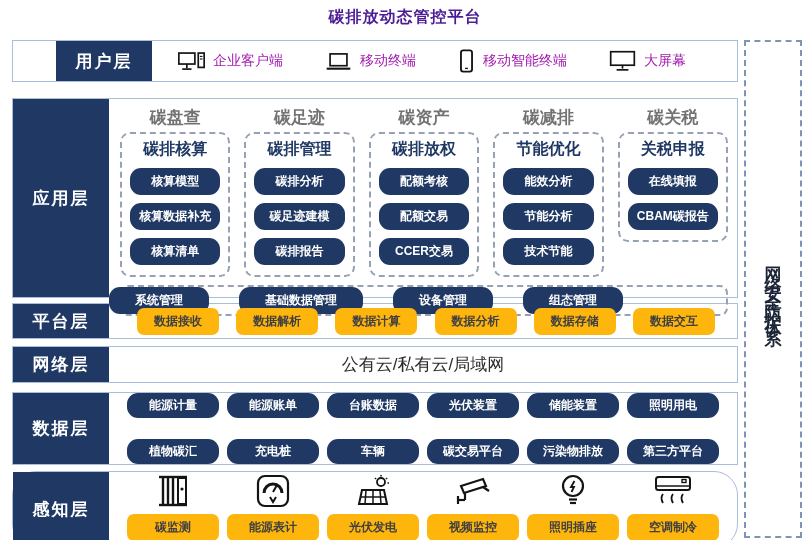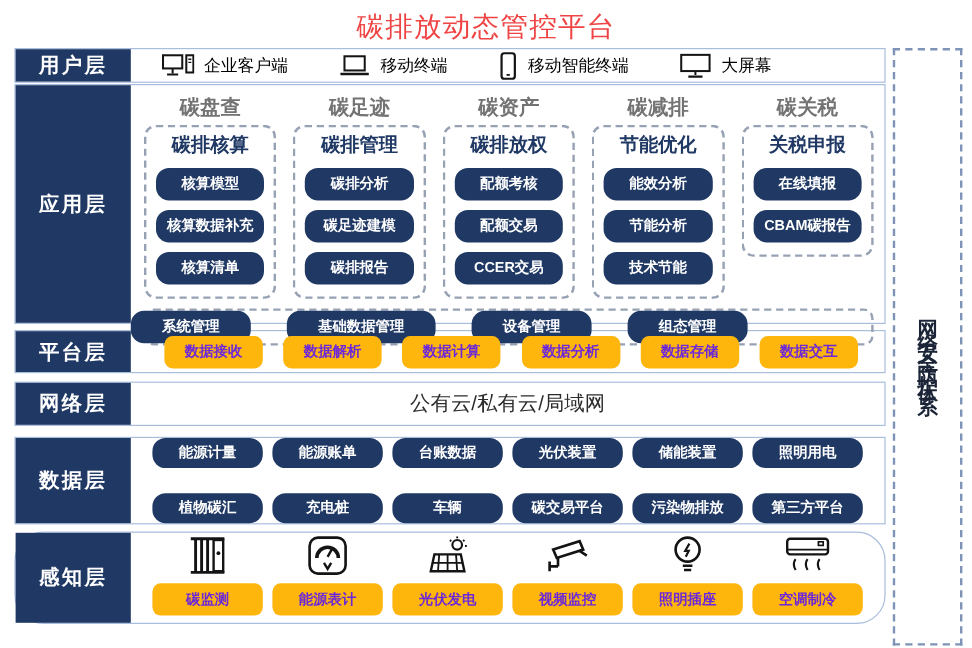--- a/index.html
+++ b/index.html
@@ -1,34 +1,34 @@
 <!DOCTYPE html>
 <html lang="zh"><head>
 <meta charset="utf-8">
 <style>
   * { margin:0; padding:0; box-sizing:border-box; }
   html,body { width:810px; height:540px; background:#fff; overflow:hidden;
               font-family:"Liberation Sans","DejaVu Sans",sans-serif; }
   .page { position:relative; width:810px; height:540px; background:#fff; }
 
   .title { position:absolute; top:7px; left:0; width:100%; text-align:center;
-           font-size:23px; font-weight:normal; color:#ef4444; letter-spacing:1px; }
+           font-size:16px; font-weight:bold; color:#4c1d95; letter-spacing:1px; }
 
   .main { position:absolute; left:12px; top:40px; width:726px; }
 
   .row { display:flex; border:1px solid #A9BEDC; background:#fff; }
   .layer-label { flex:0 0 96px; background:#1F3864; color:#fff; font-weight:bold;
                  font-size:17px; display:flex; align-items:center; justify-content:center;
                  letter-spacing:2px; }
   .layer-content { flex:1; position:relative; }
 
   
-  .row-user { height:29px; margin-bottom:1px; }
+  .row-user { height:42px; margin-bottom:16px;padding-left:43px; }
   .user-content { display:flex; align-items:center; gap:42px; padding-left:26px; }
-  .user-item { display:flex; align-items:center; gap:8px; font-size:14px; color:#000000; }
+  .user-item { display:flex; align-items:center; gap:8px; font-size:14px; color:#a21caf; }
   .user-item svg { display:block; }
 
   
   .row-app { height:200px; margin-bottom:5px; }
   .app-content { display:flex; flex-direction:column; padding:7px 9px 7px 11px; }
   .app-cols { display:flex; gap:14px; }
   .app-col { flex:1; text-align:center; }
   .col-header { font-size:17px; font-weight:bold; color:#737373; margin-bottom:3px;font-family:Liberation Serif, serif; }
   .col-box { border:2px dashed #97A1B4; border-radius:10px; padding:5px 8px 10px;
              display:flex; flex-direction:column; align-items:center; gap:8px; }
@@ -37,21 +37,21 @@
                border-radius:11px; padding:5px 2px; width:100%; text-align:center; }
   .mgmt-box { margin-top:8px; border:2px dashed #97A1B4; border-radius:8px;
               height:44px; display:flex; align-items:center; justify-content:center; gap:30px; }
   .mgmt-group { display:flex; gap:30px; transform:translateX(-58px); }
   .mgmt-box .pill-navy { width:auto; padding:5px 26px; }
 
   
   .row-platform { height:36px; margin-bottom:7px; }
   .platform-content { display:flex; align-items:center; justify-content:space-between;
                       padding:0 22px 0 28px; }
-  .pill-orange { background:#FEB60D; color:#6d28d9; font-size:12px; font-weight:600;
+  .pill-orange { background:#FEB60D; color:#404040; font-size:12px; font-weight:600;
                  border-radius:7px; text-align:center; padding:5px 0; width:82px; }
 
   
   .row-network { height:37px; margin-bottom:9px; }
   .network-content { display:flex; align-items:center; justify-content:center;
                      font-size:17px; color:#2b2b2b; }
 
   
   .row-data { height:73px; margin-bottom:6px; }
   .data-content { display:flex; flex-direction:column; justify-content:space-between; gap:9px;

